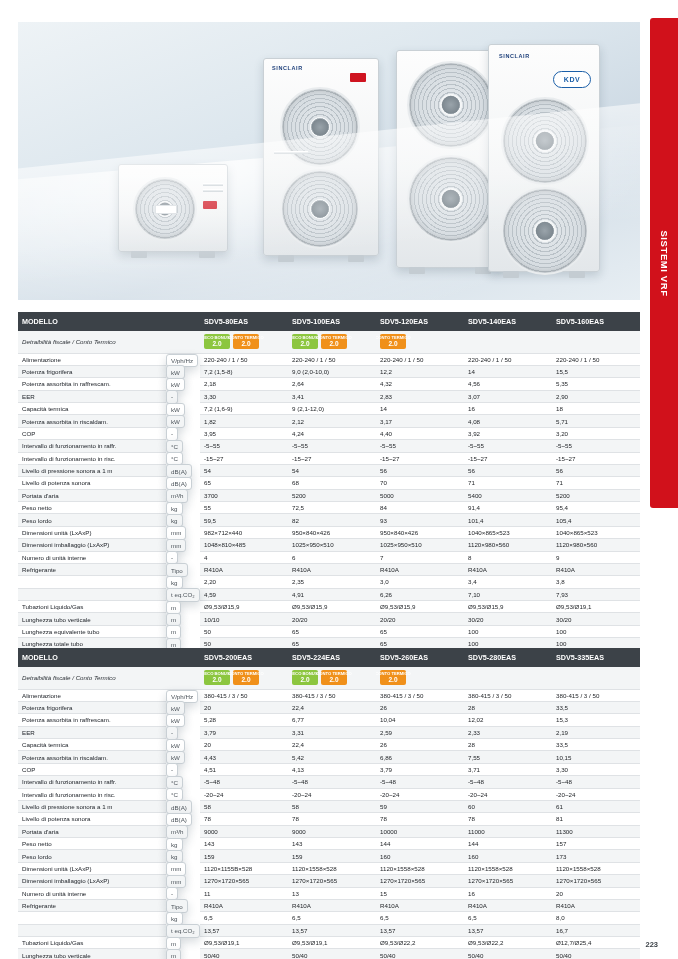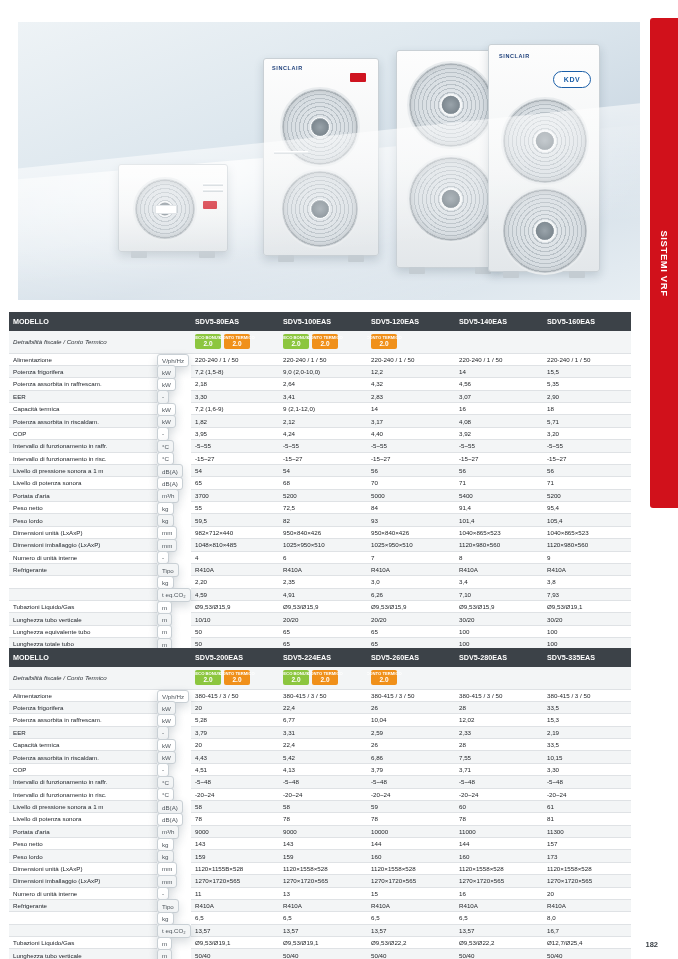--- a/index.html
+++ b/index.html
@@ -98,21 +98,21 @@
   .kdv-badge{
     position:absolute; right:8px; top:26px;
     width:38px; height:17px; border-radius:9px;
     background:#fff; border:1px solid #1b5fa8;
     color:#1b5fa8; font-size:7px; font-weight:bold;
     display:flex; align-items:center; justify-content:center;
     letter-spacing:0.5px;
   }
 
   
-  .table-wrap { position:absolute; left:9px; width:622px; }
+  .table-wrap { position:absolute; left:18px; width:622px; }
   table { border-collapse: collapse; width:100%; table-layout: fixed; }
   th, td {
     font-size: 6.2px;
     color:#1d2024;
     padding: 2.2px 4px;
     vertical-align: middle;
     border-bottom: 1px solid #dfe2e5;
     white-space: nowrap;
     overflow: hidden;
   }
@@ -743,13 +743,13 @@
           <td>50/40</td>
           <td>50/40</td>
           <td>50/40</td>
           <td>50/40</td>
           <td>50/40</td>
         </tr>
       </tbody>
   </table>
 </div>
 
-<div class="page-num">182</div>
+<div class="page-num">223</div>
 
 </body></html>

